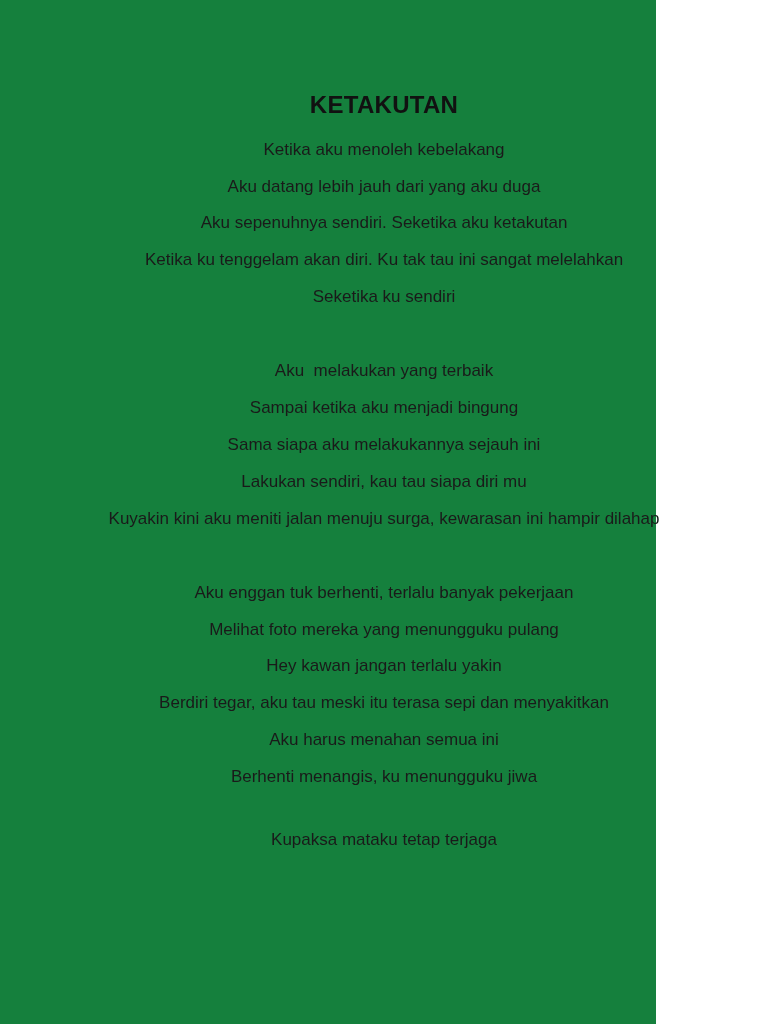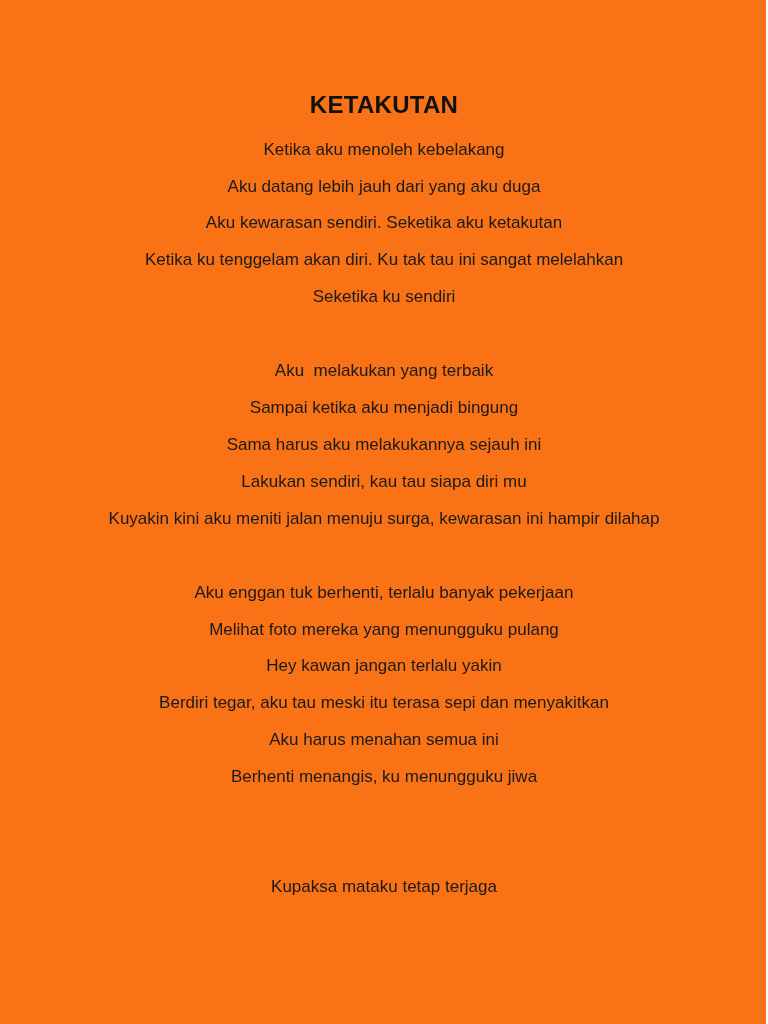--- a/index.html
+++ b/index.html
@@ -1,47 +1,47 @@
 <!DOCTYPE html>
 <html><head>
 <meta charset="utf-8">
 <style>
   html, body { margin: 0; padding: 0; background: #ffffff; }
   body { width: 768px; height: 1024px; position: relative; overflow: hidden; }
-  .page { position: absolute; left: 0; top: 0; width: 766px; height: 1024px; background: #f97316; }
+  .page { position: absolute; left: 0; top: 0; width: 656px; height: 1024px; background: #15803d; }
   .title {
     position: absolute; left: 0; width: 768px; top: 91px; text-align: center;
     font-family: "Liberation Sans", sans-serif; font-weight: bold; font-size: 24px;
     color: #111; letter-spacing: 0.3px;
   }
   .line {
     position: absolute; left: 0; width: 768px; text-align: center;
     font-family: "Liberation Sans", sans-serif; font-size: 17px; color: #1a1a1a;
     white-space: pre;
   }
 </style>
 </head>
 <body>
 
 <div class="page">
   <div class="title">KETAKUTAN</div>
 
   <div class="line" style="top:140px">Ketika aku menoleh kebelakang</div>
   <div class="line" style="top:177px">Aku datang lebih jauh dari yang aku duga</div>
-  <div class="line" style="top:213px">Aku kewarasan sendiri. Seketika aku ketakutan</div>
+  <div class="line" style="top:213px">Aku sepenuhnya sendiri. Seketika aku ketakutan</div>
   <div class="line" style="top:250px">Ketika ku tenggelam akan diri. Ku tak tau ini sangat melelahkan</div>
   <div class="line" style="top:287px">Seketika ku sendiri</div>
 
   <div class="line" style="top:361px">Aku  melakukan yang terbaik</div>
   <div class="line" style="top:398px">Sampai ketika aku menjadi bingung</div>
-  <div class="line" style="top:435px">Sama harus aku melakukannya sejauh ini</div>
+  <div class="line" style="top:435px">Sama siapa aku melakukannya sejauh ini</div>
   <div class="line" style="top:472px">Lakukan sendiri, kau tau siapa diri mu</div>
   <div class="line" style="top:583px">Aku enggan tuk berhenti, terlalu banyak pekerjaan</div>
 
   <div class="line" style="top:509px">Kuyakin kini aku meniti jalan menuju surga, kewarasan ini hampir dilahap</div>
   <div class="line" style="top:620px">Melihat foto mereka yang menungguku pulang</div>
   <div class="line" style="top:656px">Hey kawan jangan terlalu yakin</div>
   <div class="line" style="top:693px">Berdiri tegar, aku tau meski itu terasa sepi dan menyakitkan</div>
   <div class="line" style="top:730px">Aku harus menahan semua ini</div>
   <div class="line" style="top:767px">Berhenti menangis, ku menungguku jiwa</div>
 
-  <div class="line" style="top:877px">Kupaksa mataku tetap terjaga</div>
+  <div class="line" style="top:830px">Kupaksa mataku tetap terjaga</div>
 </div>
 
 </body></html>

